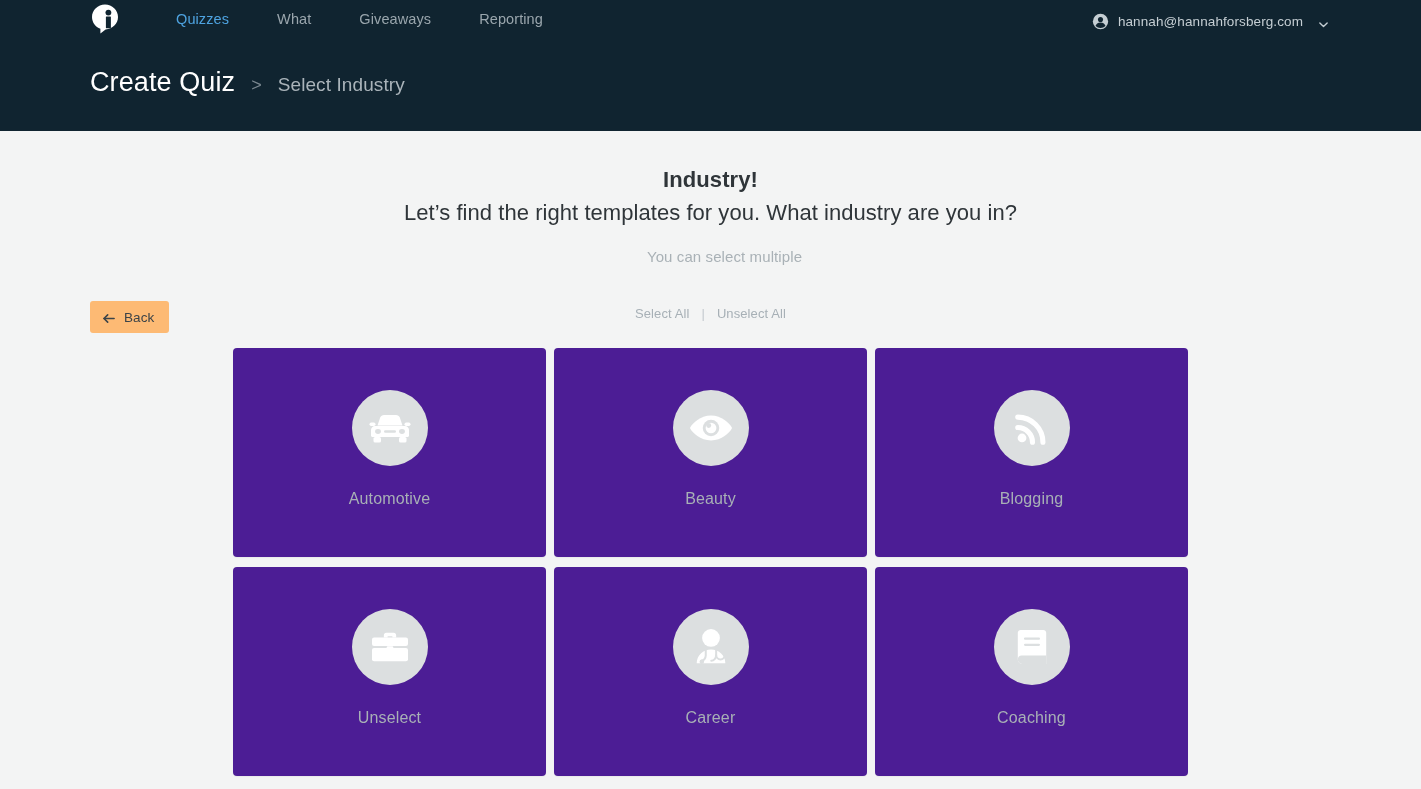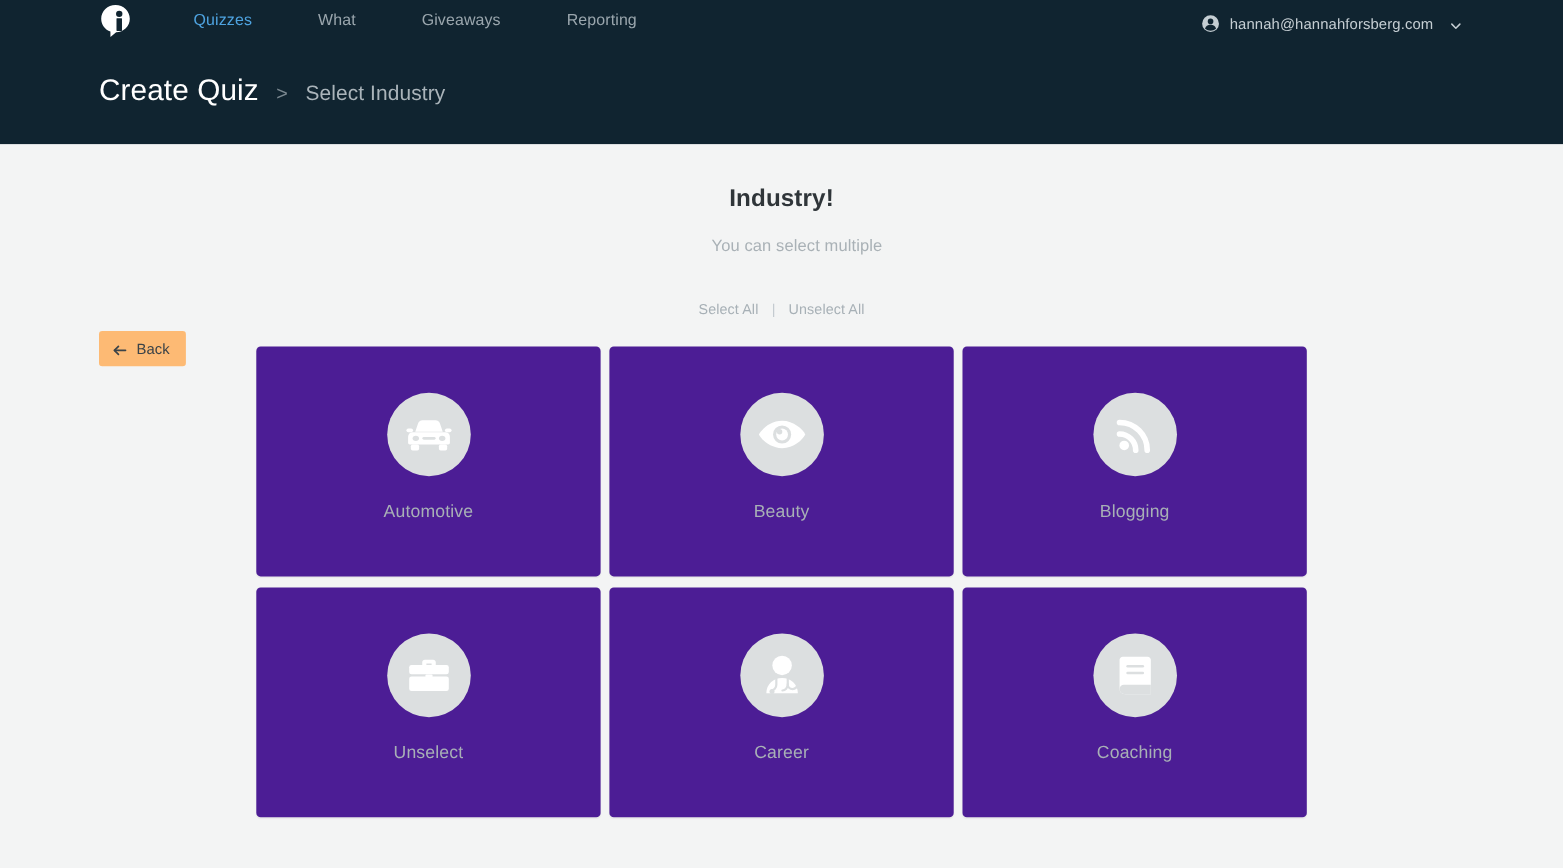--- a/index.html
+++ b/index.html
@@ -36,21 +36,21 @@
     width: 30px;
     height: 32px;
     flex: 0 0 auto;
     margin-right: 28px;
     display: block;
   }
 
   .nav-links {
     display: flex;
     align-items: flex-end;
-    gap: 16px;
+    gap: 4px;
     list-style: none;
   }
 
   .nav-link {
     font-size: 14.5px;
     color: #9aa6ad;
     padding: 0 22px;
     letter-spacing: .1px;
     cursor: pointer;
     white-space: nowrap;
@@ -269,20 +269,21 @@
       <svg viewBox="0 0 14 12" width="13" height="11" aria-hidden="true">
         <path d="M1 6 H12" stroke="#3b4348" stroke-width="1.7" stroke-linecap="round"></path>
         <path d="M5 2 L1 6 L5 10" fill="none" stroke="#3b4348" stroke-width="1.7" stroke-linecap="round" stroke-linejoin="round"></path>
       </svg>
     </span>
     <span class="back-label">Back</span>
   </button>
 
   <div class="intro">
     <h1 class="headline">Industry!</h1>
+    <h2 class="subhead">Let’s find the right templates for you. What industry are you in?</h2>
     <p class="hint">You can select multiple</p>
   </div>
 
   <div class="select-actions">
     <span class="sel-link">Select All</span>
     <span class="sel-divider">|</span>
     <span class="sel-link">Unselect All</span>
   </div>
 
   <div class="grid">

